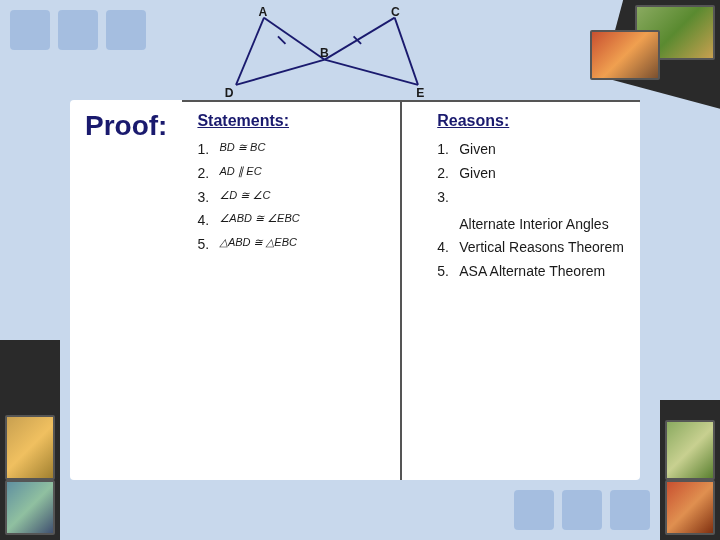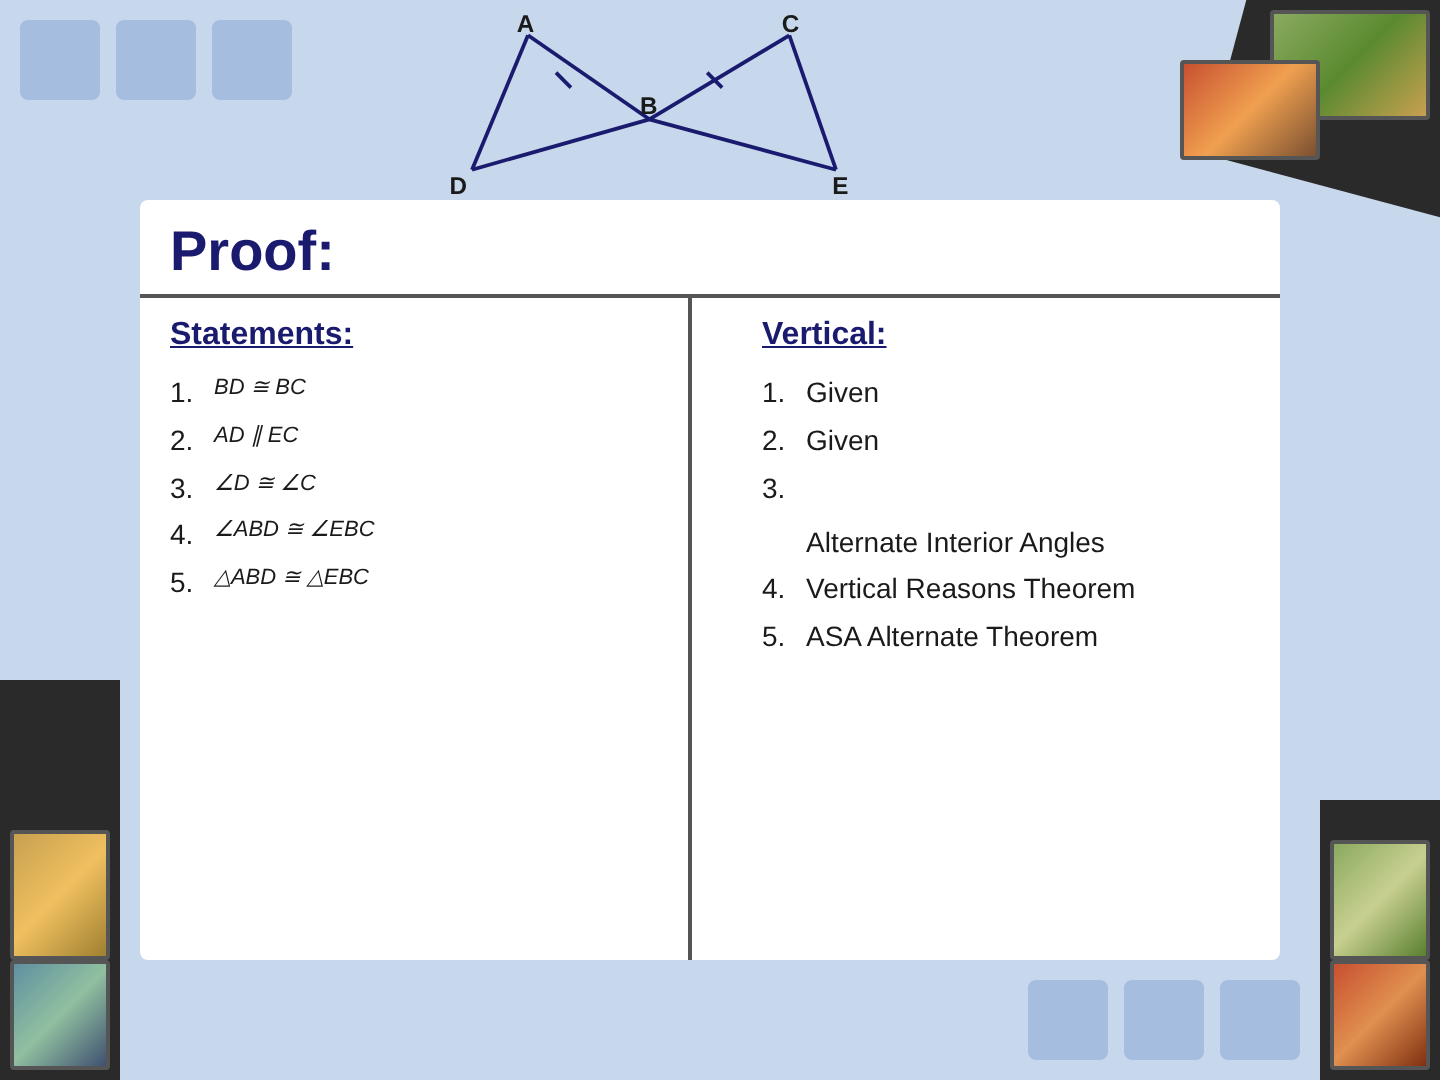--- a/index.html
+++ b/index.html
@@ -165,21 +165,21 @@
     .content-area {
       position: absolute;
       top: 100px;
       left: 70px;
       right: 80px;
       bottom: 60px;
       background: white;
       border-radius: 4px;
       z-index: 20;
       display: flex;
-      flex-direction: column;
+      flex-direction: row;
     }
 
     
     .proof-header {
       padding: 10px 15px 5px 15px;
       font-size: 28px;
       font-weight: bold;
       color: #1a1a6e;
     }
 
@@ -325,21 +325,21 @@
             <span class="math-text">∠ABD ≅ ∠EBC</span>
           </li>
           <li>
             <span class="list-num">5.</span>
             <span class="math-text">△ABD ≅ △EBC</span>
           </li>
         </ol>
       </div>
 
       <div class="reasons-col">
-        <div class="col-header">Vertical:</div>
+        <div class="col-header">Reasons:</div>
         <ol class="proof-list">
           <li>
             <span class="list-num">1.</span>
             <span>Given</span>
           </li>
           <li>
             <span class="list-num">2.</span>
             <span>Given</span>
           </li>
           <li style="align-items:flex-start;">

